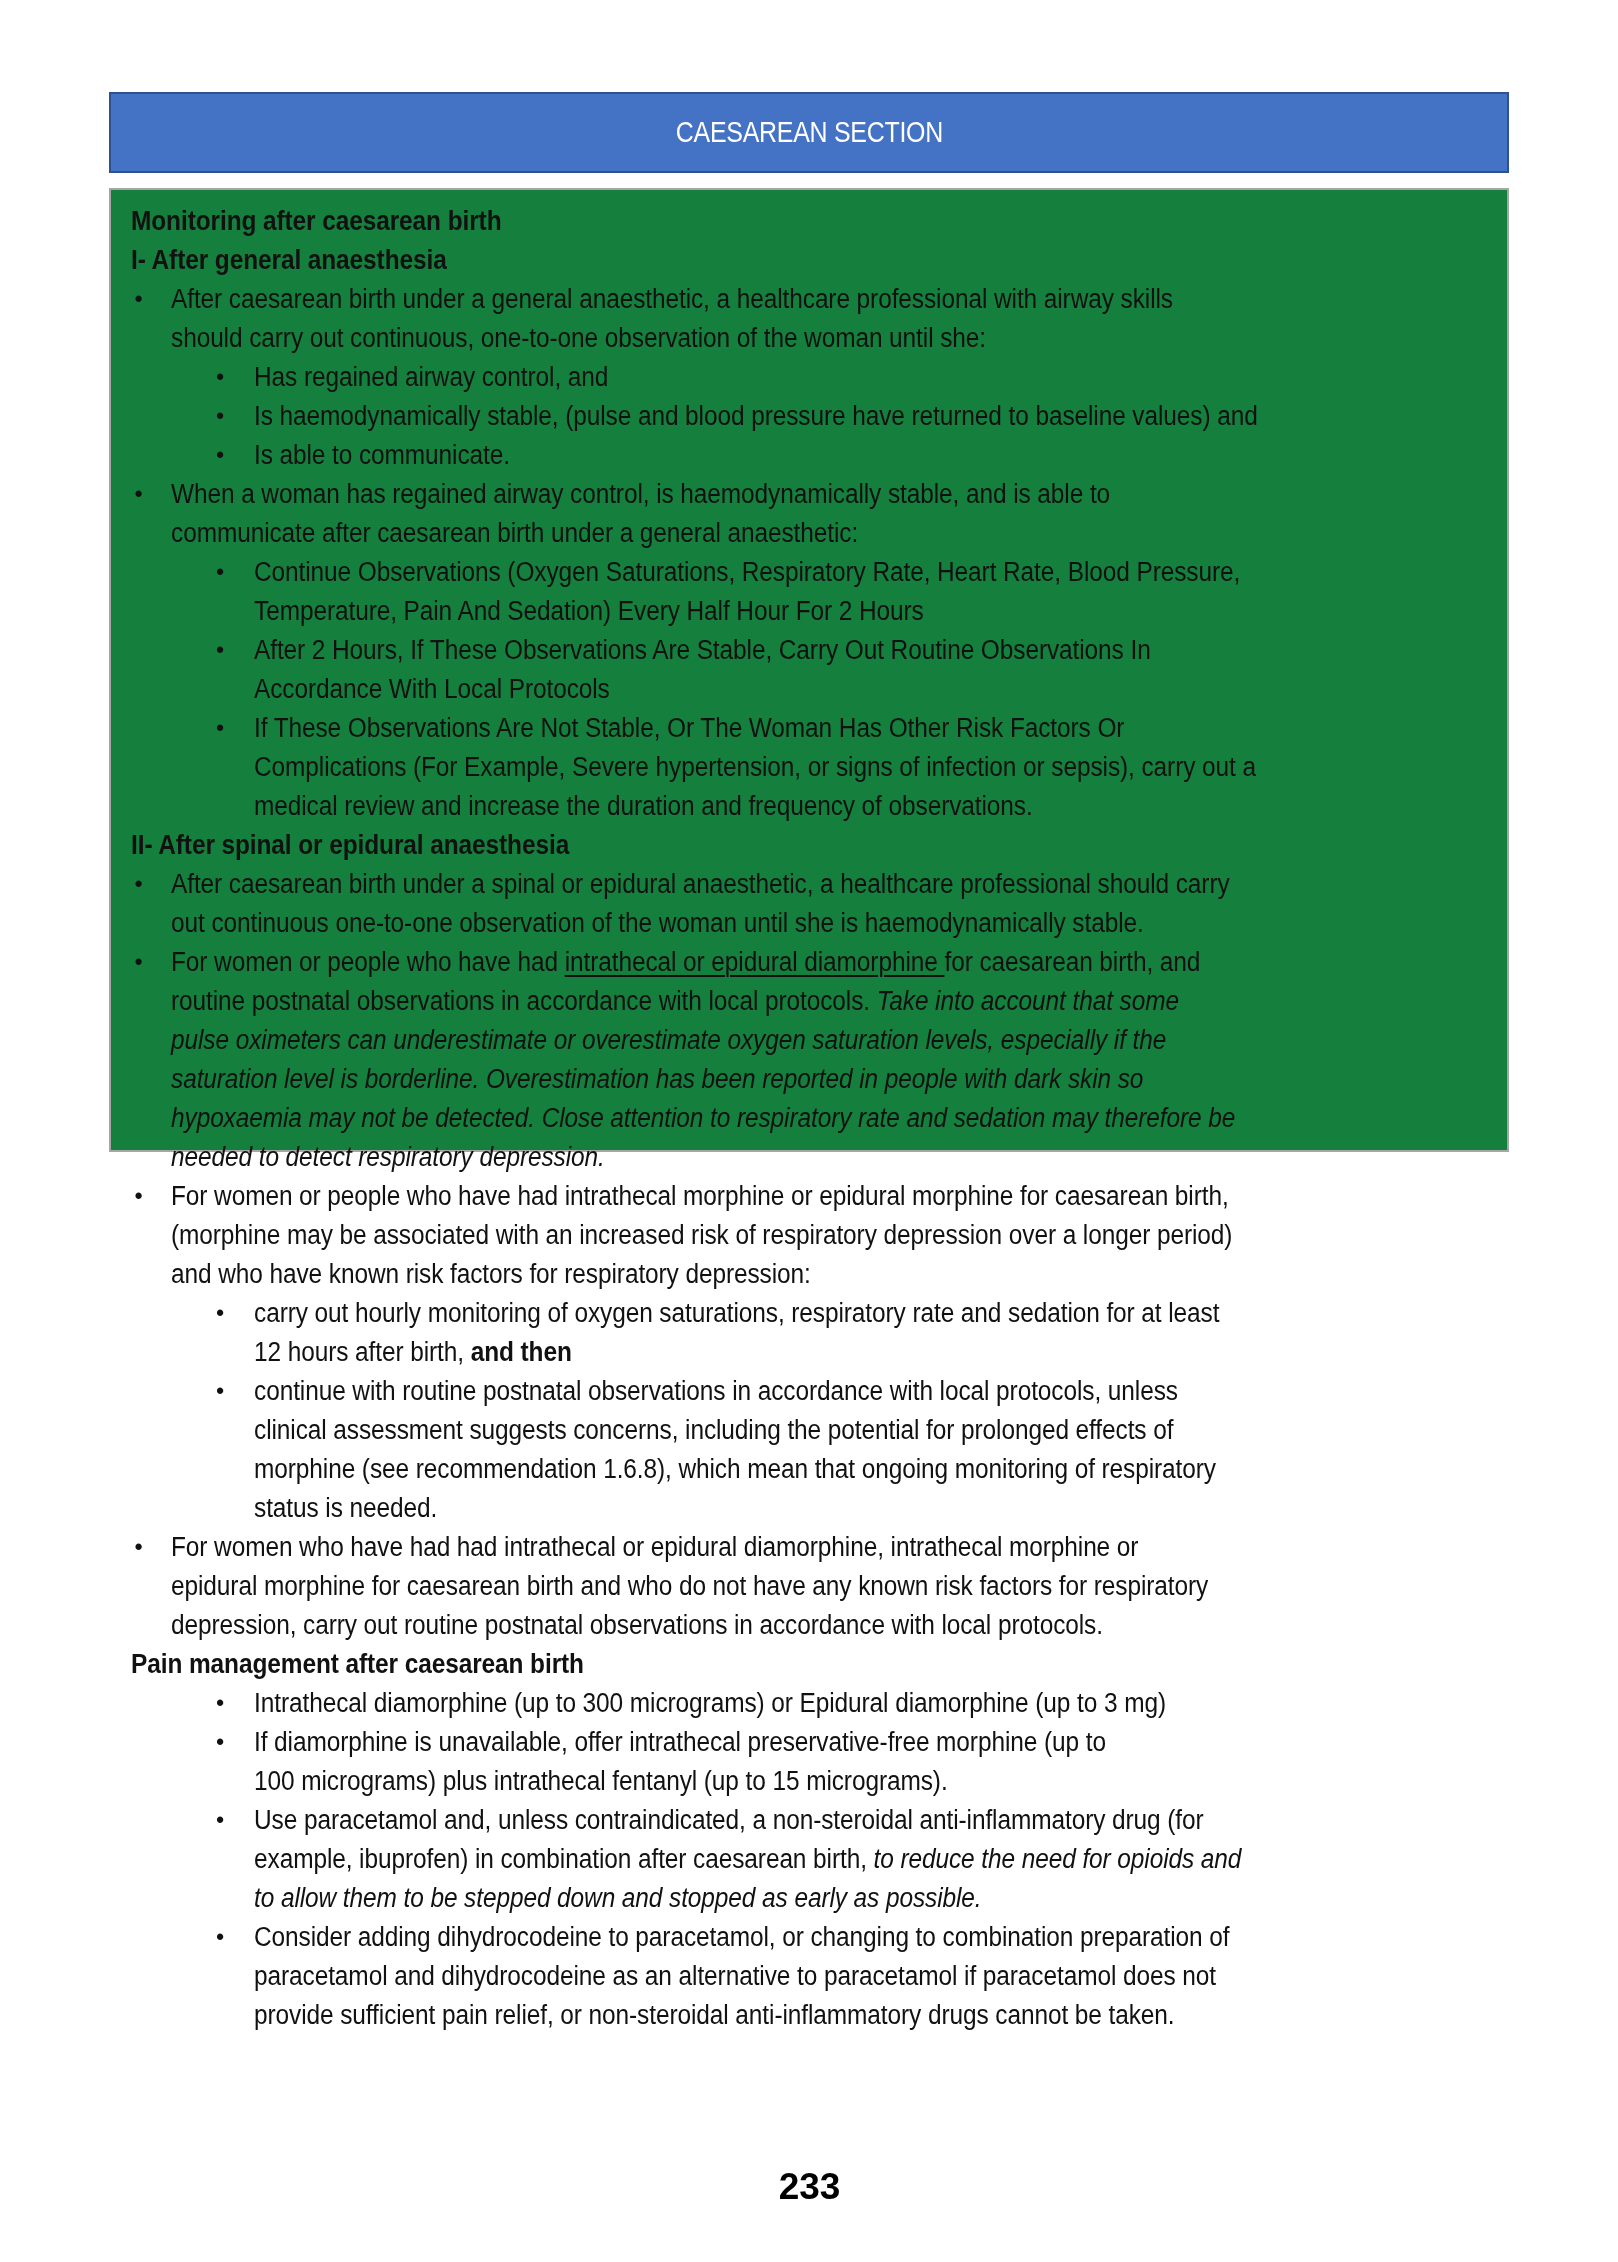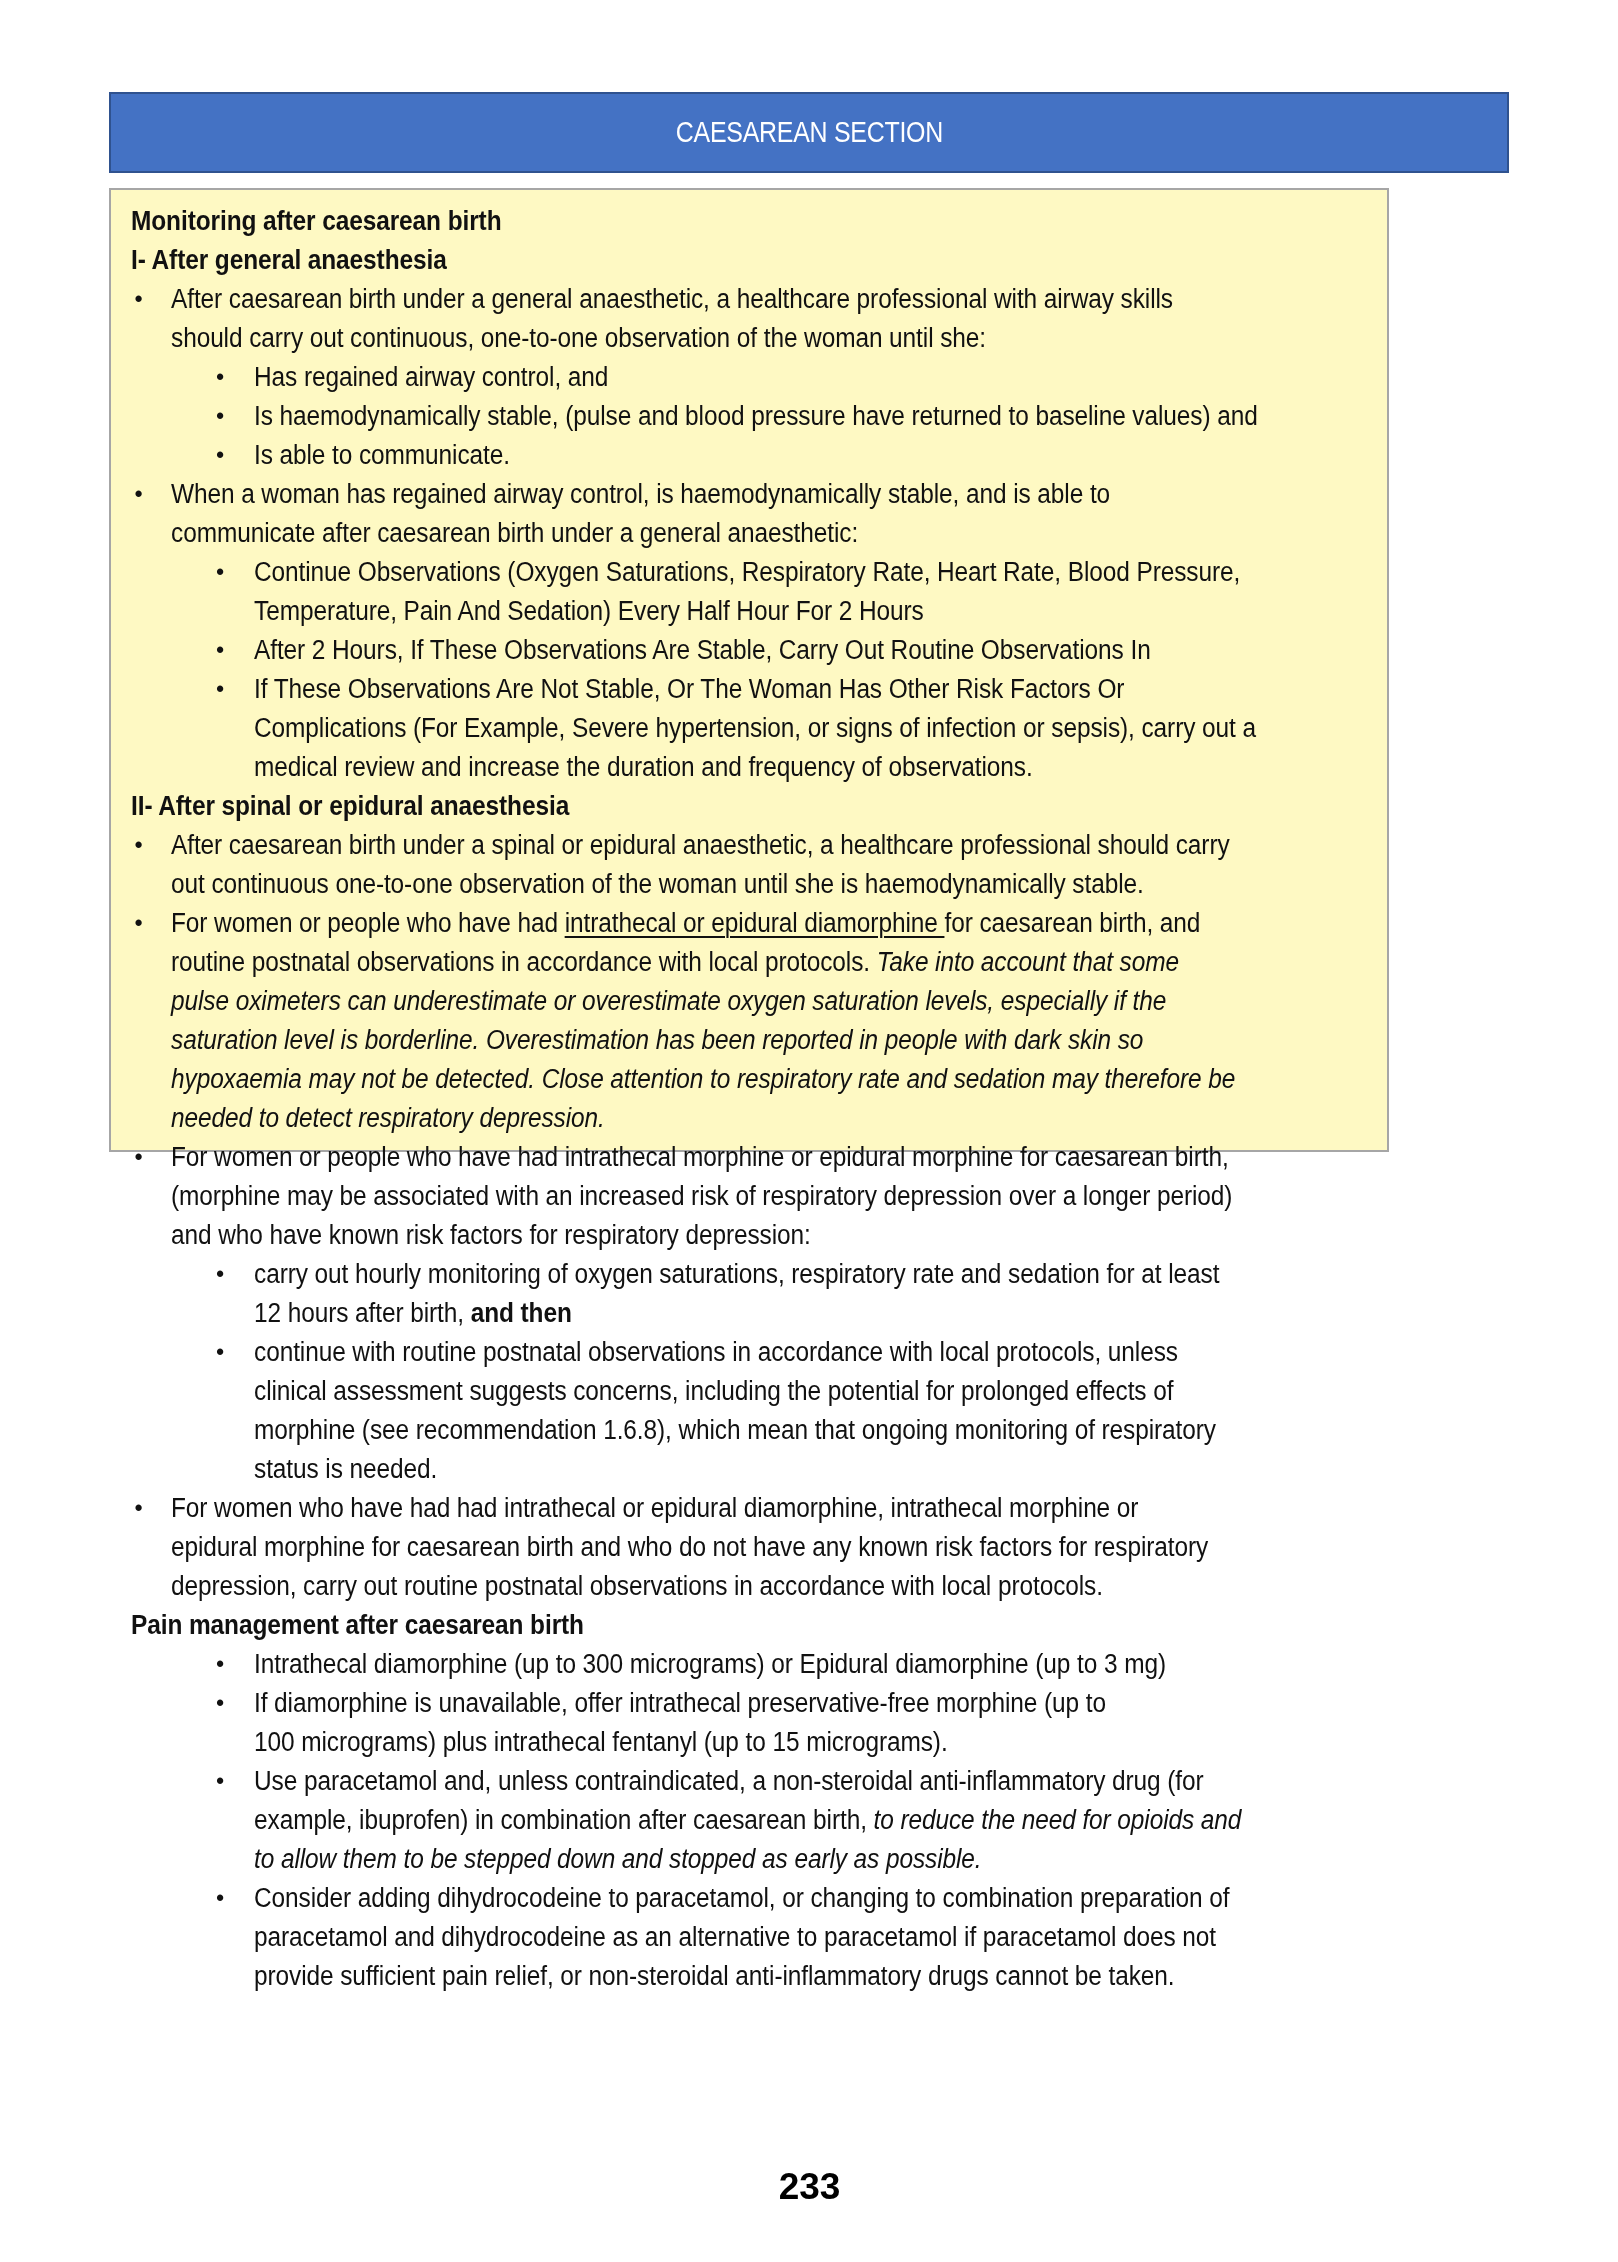--- a/index.html
+++ b/index.html
@@ -33,25 +33,25 @@
     font-family: "Liberation Sans", sans-serif;
     font-size: 29px;
     letter-spacing: -0.3px;
     transform: scaleX(0.86);
     white-space: nowrap;
   }
   .content-box {
     position: absolute;
     left: 109px;
     top: 188px;
-    width: 1280px;
+    width: 1400px;
     height: 964px;
     box-sizing: border-box;
     border: 2.9px solid #a6a6a6;
-    background: #fef9c3;
+    background: #15803d;
   }
   .content-lines {
     position: absolute;
     left: 0;
     top: 11.7px;
     width: 100%;
   }
   .line {
     position: relative;
     height: 39px;
@@ -138,20 +138,23 @@
         <span class="text"><span class="" style="white-space: pre;">Continue Observations (Oxygen Saturations, Respiratory Rate, Heart Rate, Blood Pressure,</span></span>
       </div>
       <div class="line lvl2">
         <span class="text"><span class="" style="white-space: pre;">Temperature, Pain And Sedation) Every Half Hour For 2 Hours</span></span>
       </div>
       <div class="line lvl2">
         <span class="bullet">•</span>
         <span class="text"><span class="" style="white-space: pre;">After 2 Hours, If These Observations Are Stable, Carry Out Routine Observations In</span></span>
       </div>
       <div class="line lvl2">
+        <span class="text"><span class="" style="white-space: pre;">Accordance With Local Protocols</span></span>
+      </div>
+      <div class="line lvl2">
         <span class="bullet">•</span>
         <span class="text"><span class="" style="white-space: pre;">If These Observations Are Not Stable, Or The Woman Has Other Risk Factors Or</span></span>
       </div>
       <div class="line lvl2">
         <span class="text"><span class="" style="white-space: pre;">Complications (For Example, Severe hypertension, or signs of infection or sepsis), carry out a</span></span>
       </div>
       <div class="line lvl2">
         <span class="text"><span class="" style="white-space: pre;">medical review and increase the duration and frequency of observations.</span></span>
       </div>
       <div class="line lvl0">

